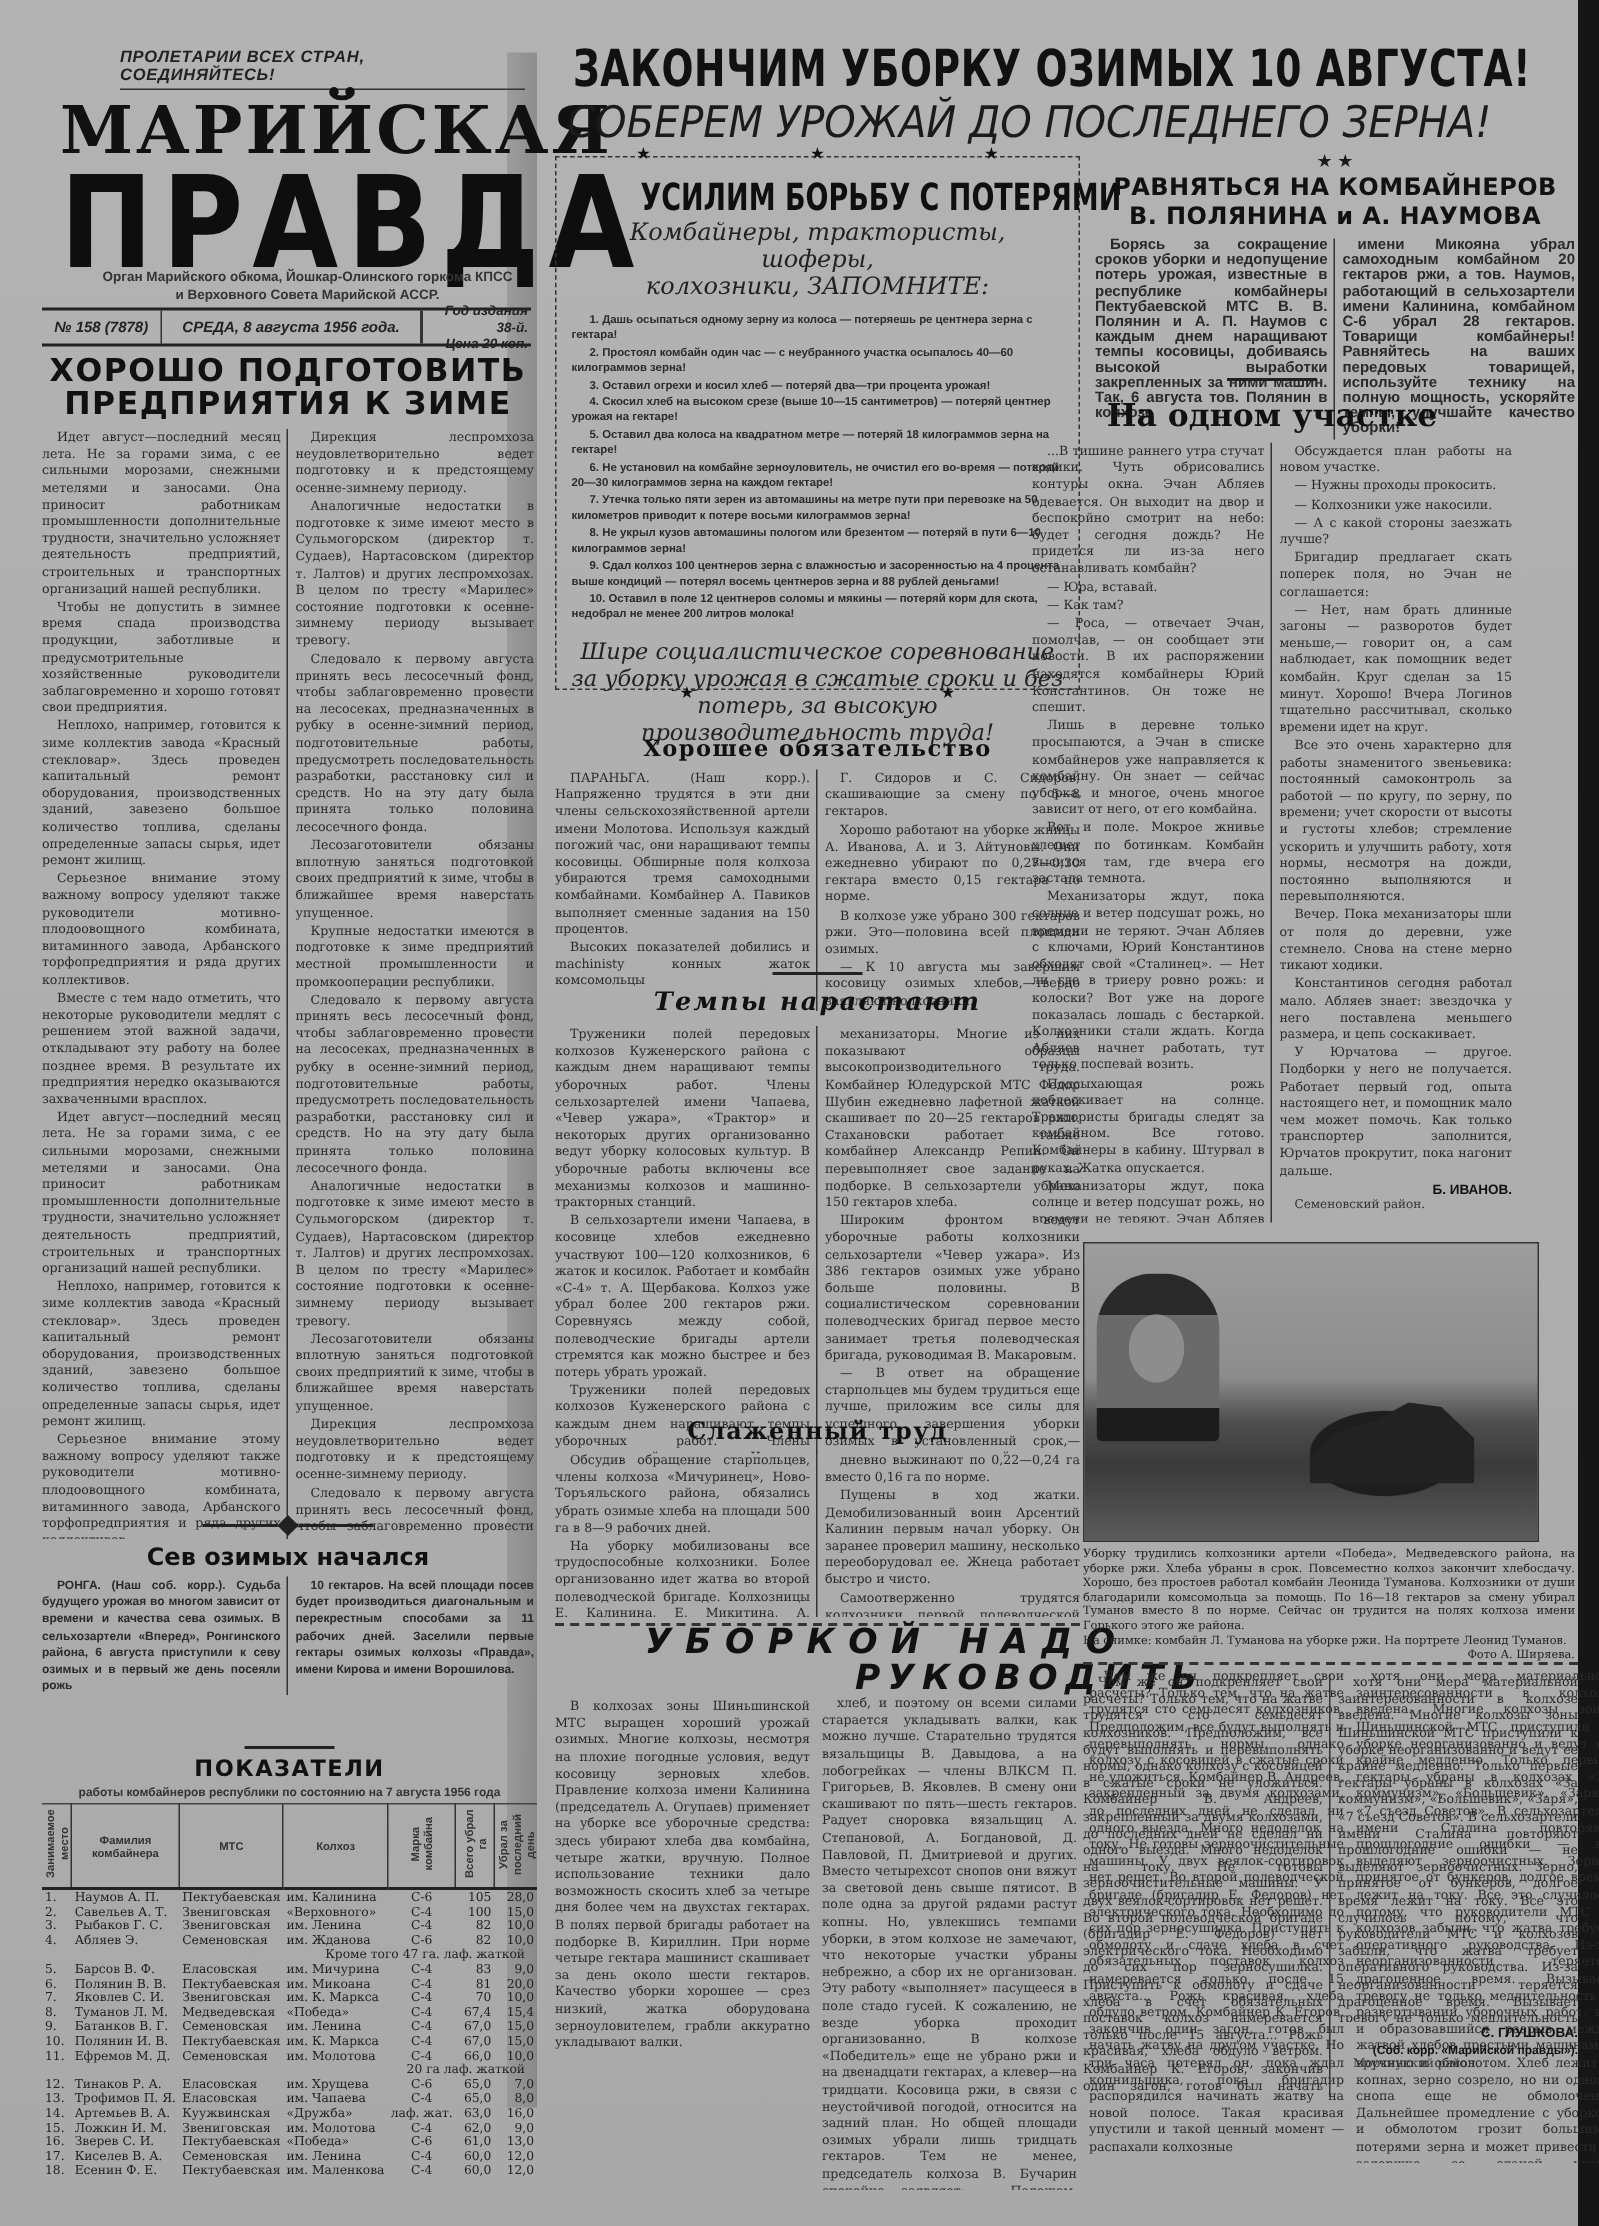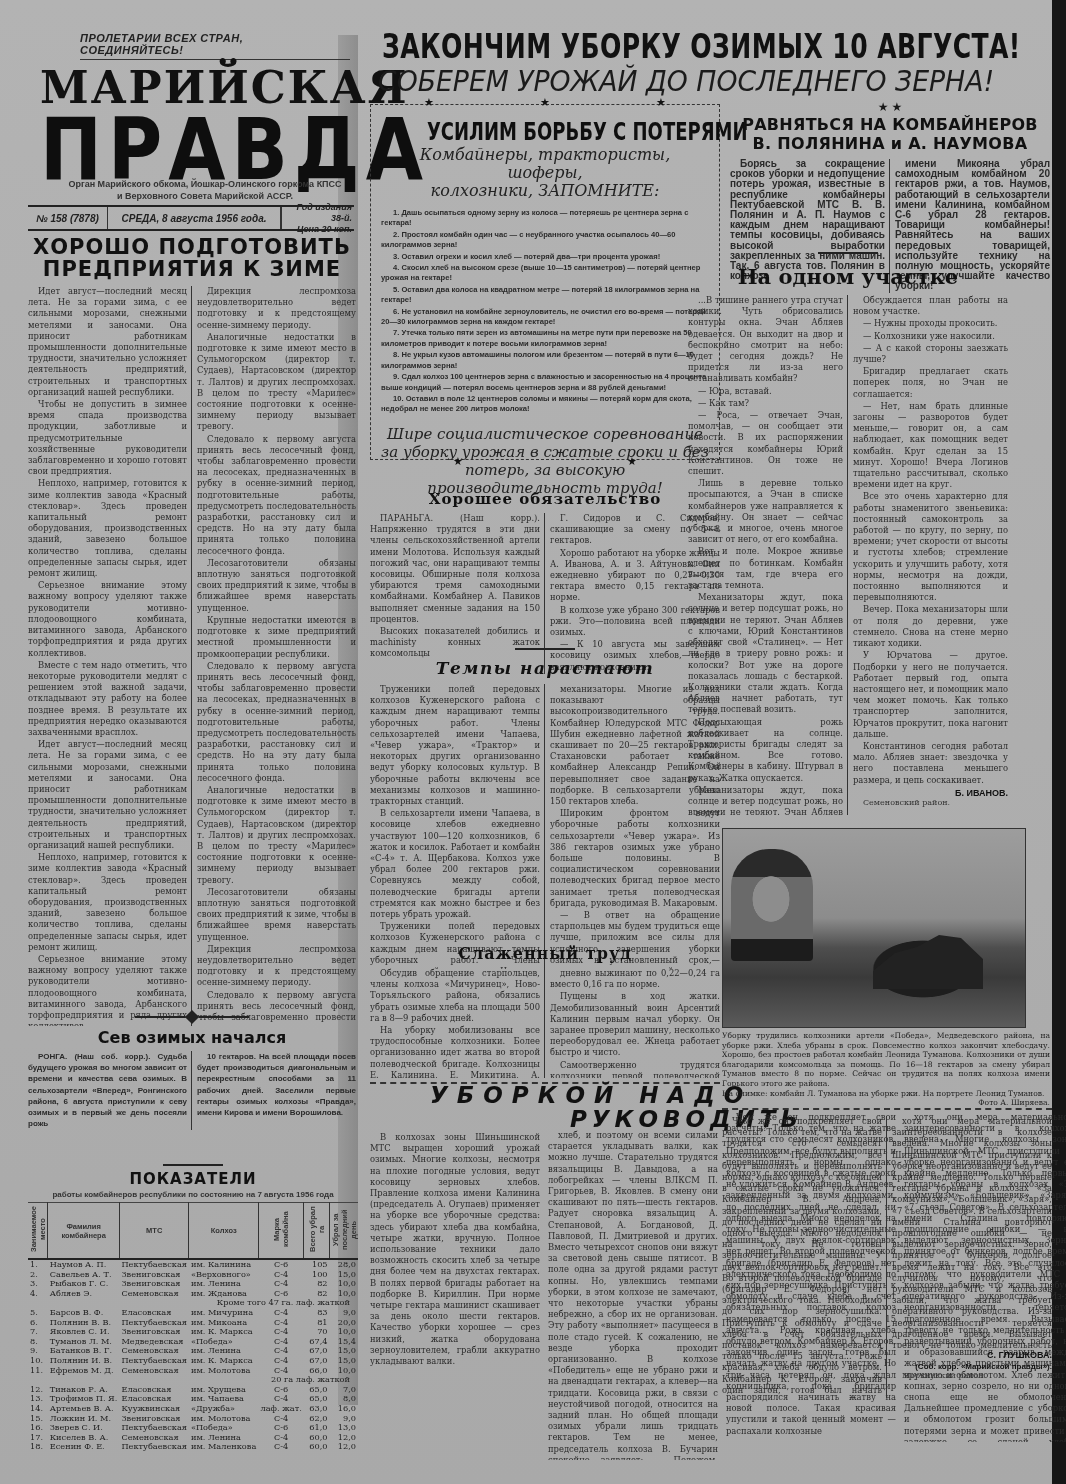--- a/index.html
+++ b/index.html
@@ -529,22 +529,22 @@
       </div>
       <div>
         <p>Обсуждается план работы на новом участке.</p>
         <p>— Нужны проходы прокосить.</p>
         <p>— Колхозники уже накосили.</p>
         <p>— А с какой стороны заезжать лучше?</p>
         <p>Бригадир предлагает скать поперек поля, но Эчан не соглашается:</p>
         <p>— Нет, нам брать длинные загоны — разворотов будет меньше,— говорит он, а сам наблюдает, как помощник ведет комбайн. Круг сделан за 15 минут. Хорошо! Вчера Логинов тщательно рассчитывал, сколько времени идет на круг.</p>
         <p>Все это очень характерно для работы знаменитого звеньевика: постоянный самоконтроль за работой — по кругу, по зерну, по времени; учет скорости от высоты и густоты хлебов; стремление ускорить и улучшить работу, хотя нормы, несмотря на дожди, постоянно выполняются и перевыполняются.</p>
         <p>Вечер. Пока механизаторы шли от поля до деревни, уже стемнело. Снова на стене мерно тикают ходики.</p>
+        <p>Константинов сегодня работал мало. Абляев знает: звездочка у него поставлена меньшего размера, и цепь соскакивает.</p>
         <p>У Юрчатова — другое. Подборки у него не получается. Работает первый год, опыта настоящего нет, и помощник мало чем может помочь. Как только транспортер заполнится, Юрчатов прокрутит, пока нагонит дальше.</p>
-        <p>Константинов сегодня работал мало. Абляев знает: звездочка у него поставлена меньшего размера, и цепь соскакивает.</p>
         <div class="sign">Б. ИВАНОВ.</div>
         <div class="place">Семеновский район.</div>
       </div>
     </div>
   </div>
 
   <div class="photo-block">
     <div class="photo">
       <div class="portrait"></div>
       <div class="combine"></div>

